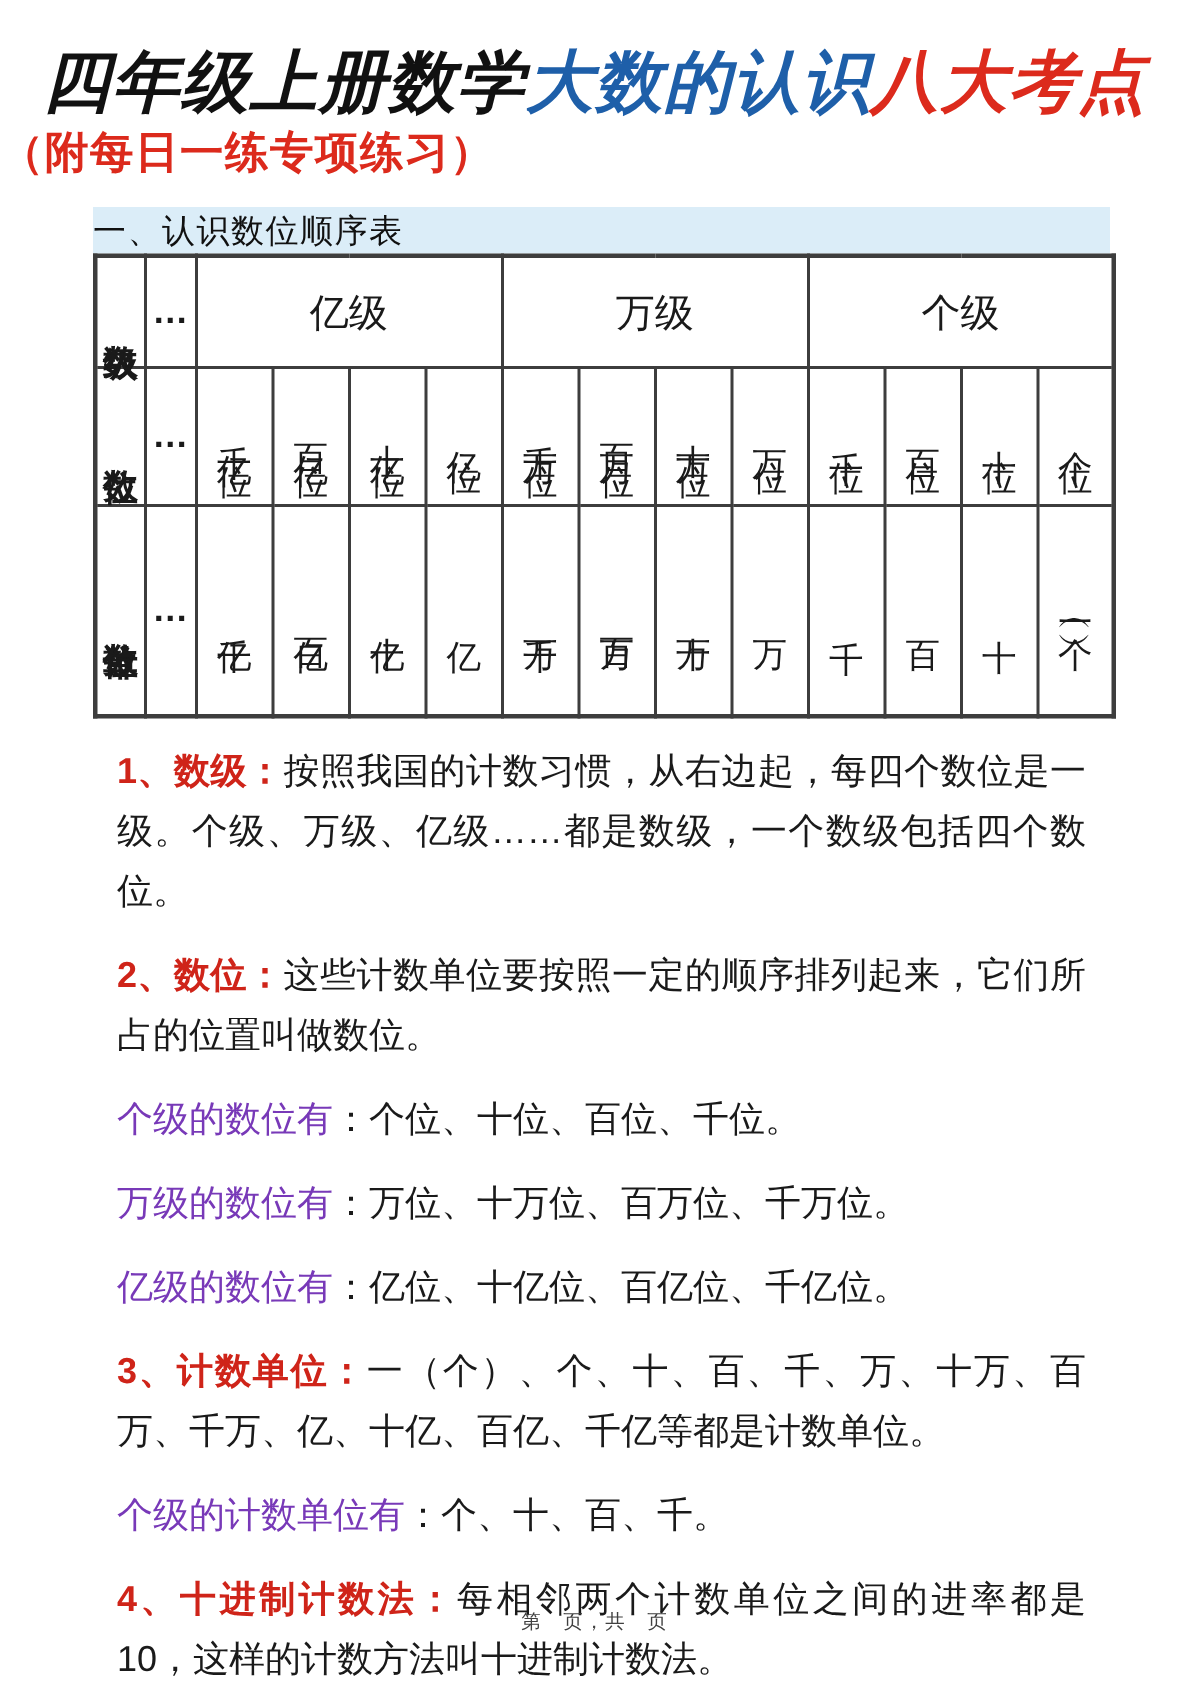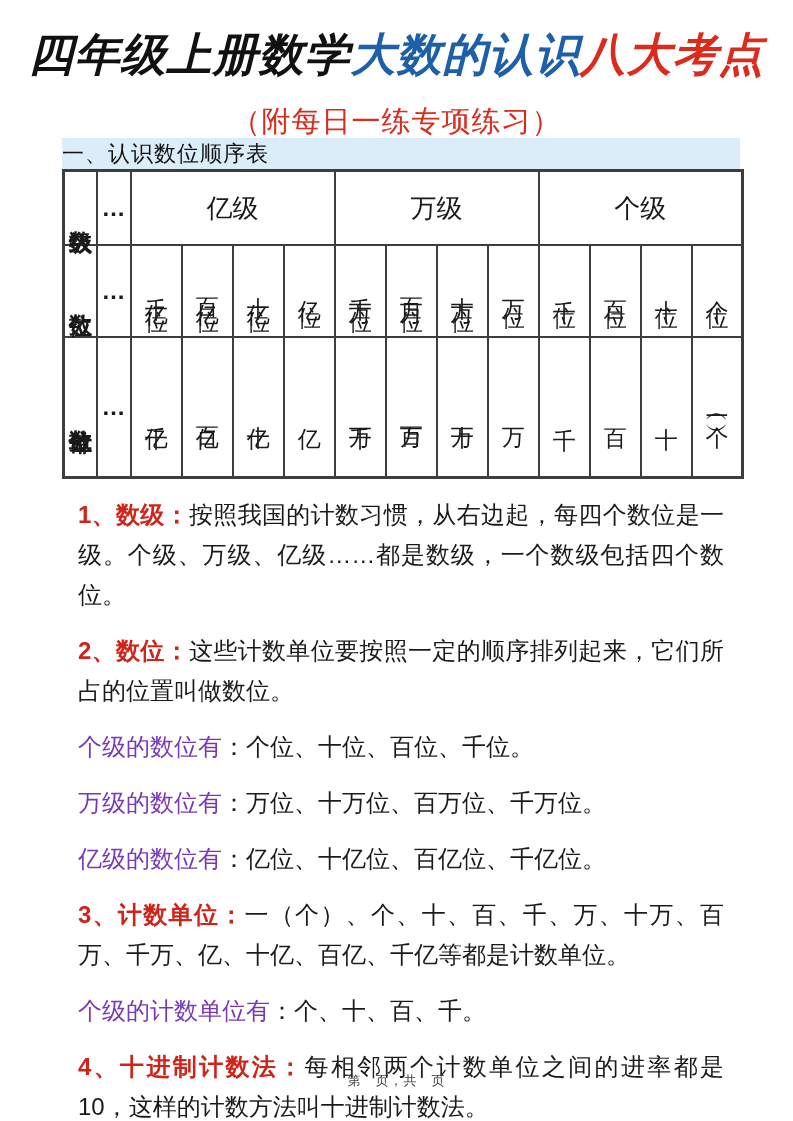--- a/index.html
+++ b/index.html
@@ -10,22 +10,22 @@
   
   .title {
     margin-top:30px; text-align:center;
     font-family:"Liberation Serif", serif; font-weight:bold;
     font-size:45px; line-height:1.15; letter-spacing:1px; white-space:nowrap;font-style:italic;
   }
   .t-black { color:#111111; }
   .t-blue  { color:#1e5fa9; }
   .t-red   { color:#dc2a1c; }
   .subtitle {
-    text-align:center; font-family:"Liberation Serif", serif; font-weight:normal;
-    font-size:29px; color:#dc2a1c; margin-top:20px; letter-spacing:1px;
+    font-family:"Liberation Serif", serif; font-weight:bold;
+    font-size:29px; color:#dc2a1c; margin-top:0; letter-spacing:1px;
   }
   
   .content { position:absolute; left:62px; top:138px; width:678px; }
   .banner {
     background:#dbedf8; height:31px; display:flex; align-items:center;
   }
   .banner .heading { font-size:22px; font-weight:normal; color:#111; letter-spacing:1px; }
   
   table.pv {
     border-collapse:collapse; width:678px; table-layout:fixed;

